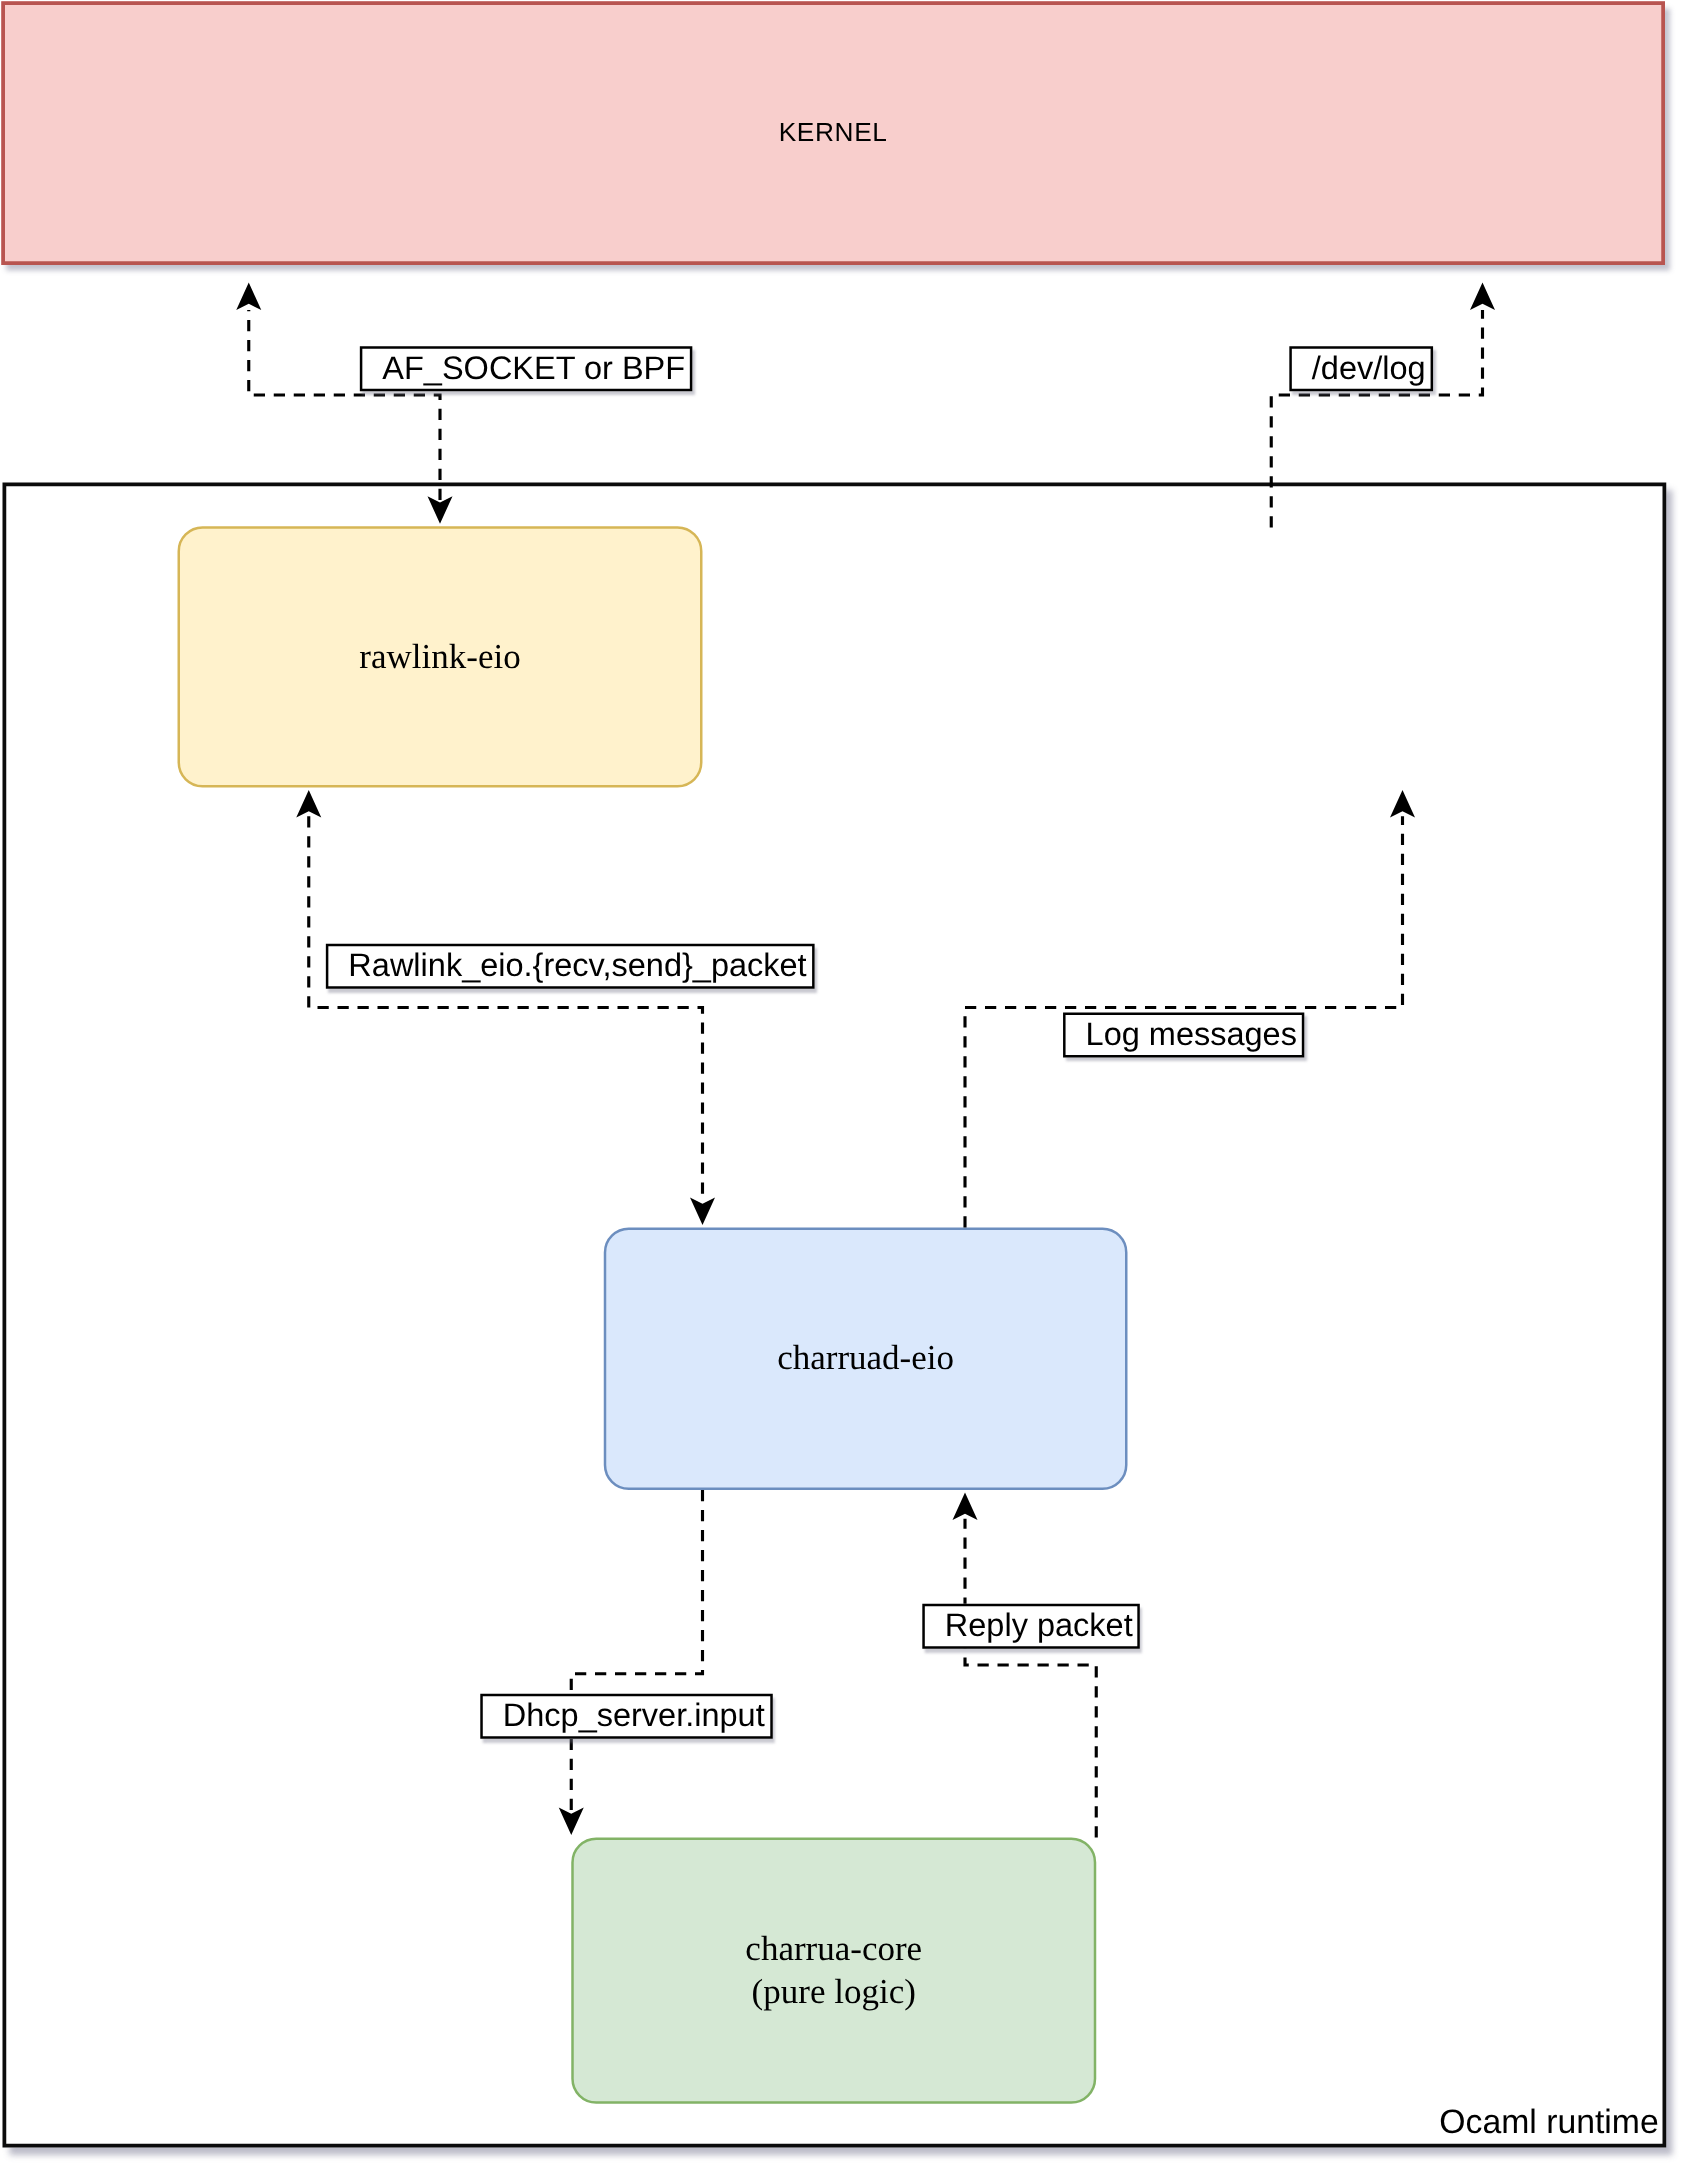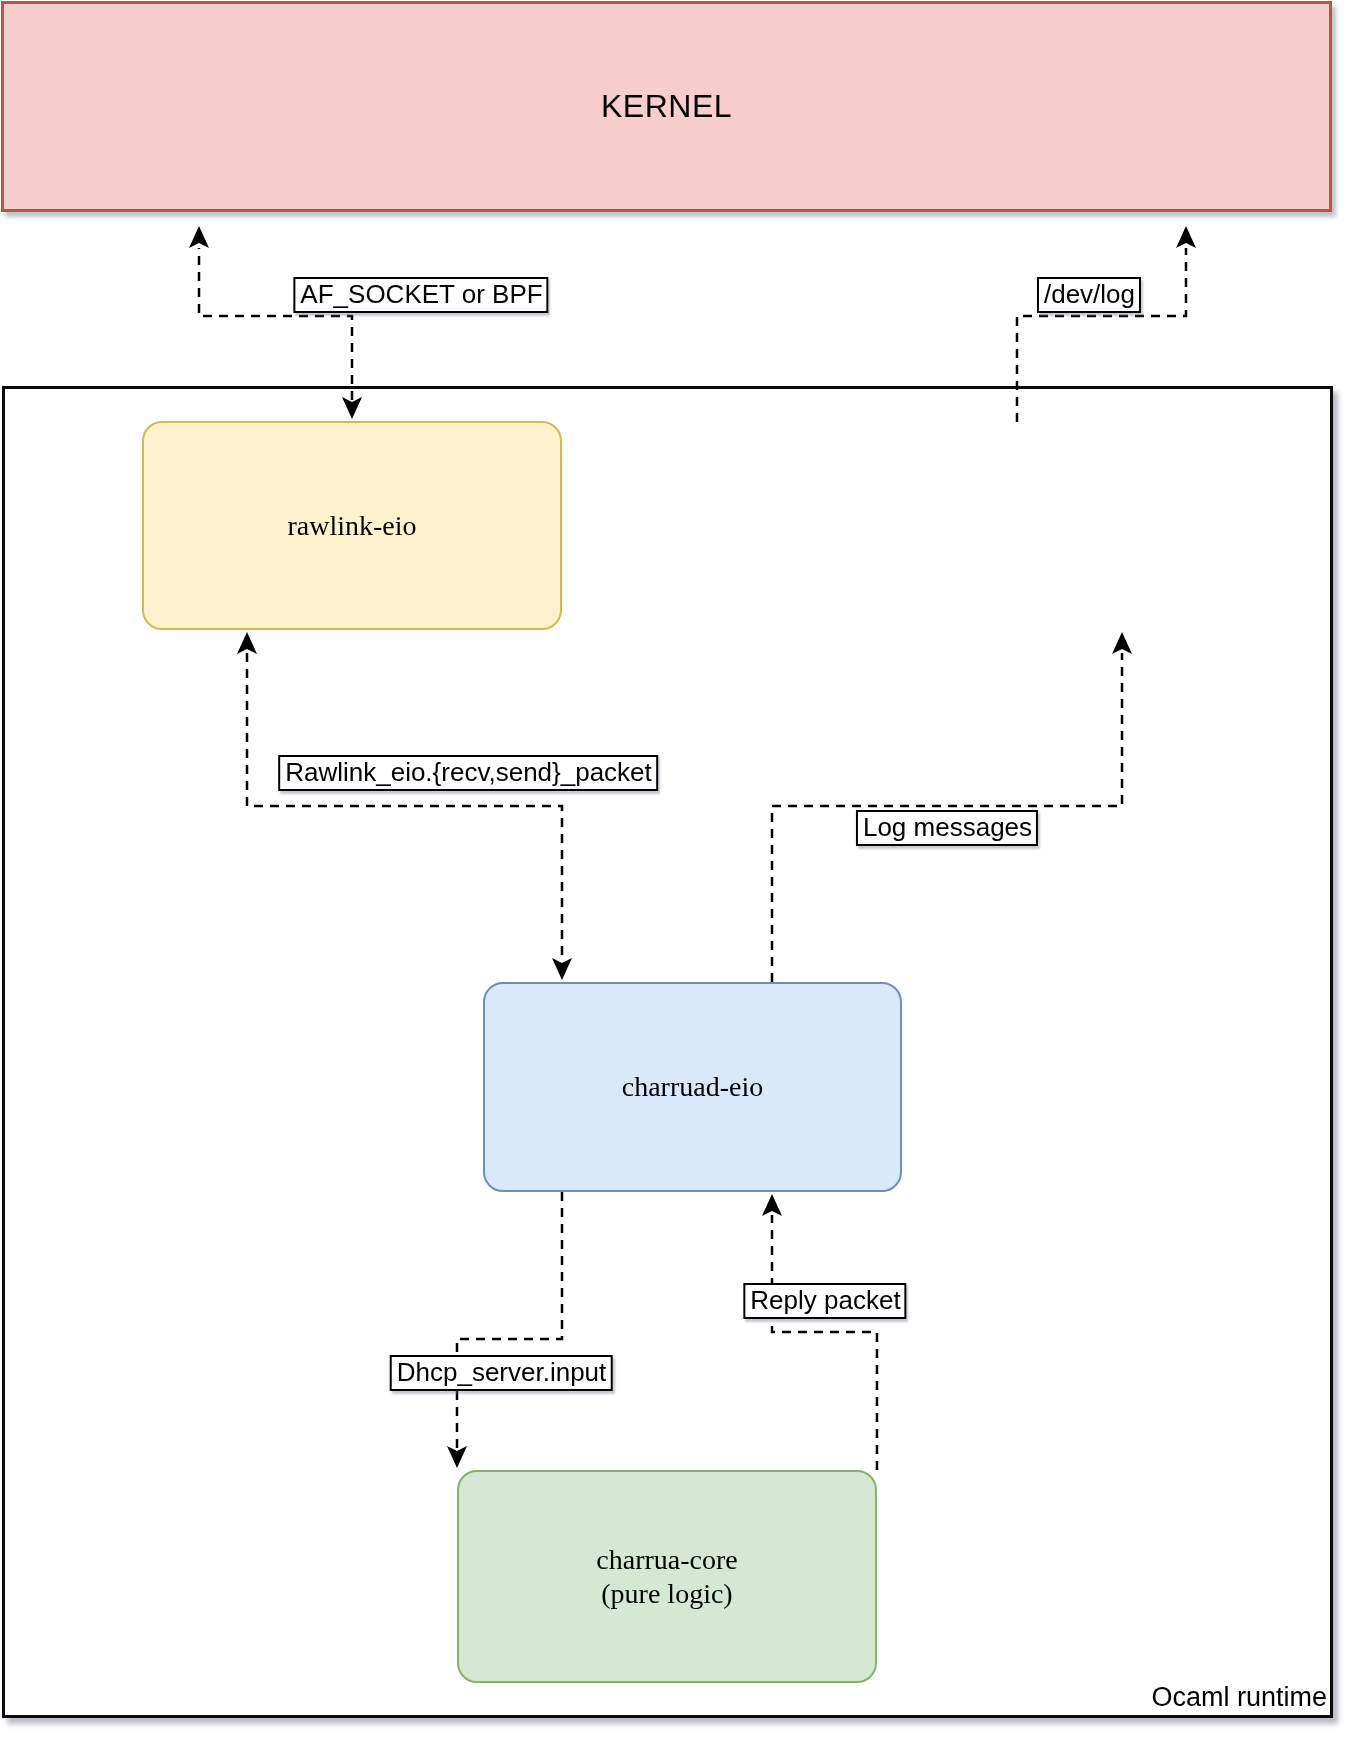--- a/index.html
+++ b/index.html
@@ -38,21 +38,21 @@
     z-index: 0;
   }
   .runtime-label {
     position: absolute;
     right: 3px; bottom: 2px;
     font-size: 27px;
     line-height: 1.2;
     white-space: nowrap;
   }
   .kernel-label {
-    font-size: 32px;
+    font-size: 21px;
     letter-spacing: 0.5px;
   }
 
   
   .node {
     position: absolute;
     border-radius: 20px;
     border: 2px solid;
     display: flex; flex-direction: column;
     align-items: center; justify-content: center;
@@ -100,27 +100,27 @@
 
   
   .edge-label {
     position: absolute;
     transform: translateX(-50%);
     background: #ffffff;
     border: 2px solid #000000;
     box-shadow: 2px 3px 2px rgba(120,120,140,0.40);
     font-size: 26px;
     line-height: 1.1;
-    padding: 1px 4px 2px 5px;
+    padding: 1px 4px 2px 16px;
     white-space: nowrap;
     z-index: 4;
   }
   .lbl-af     { left: 421px;  top: 277px; }
   .lbl-devlog { left: 1089px; top: 277px; }
-  .lbl-rawpkt { left: 456px;  top: 755px; margin-left: 12px; }
+  .lbl-rawpkt { left: 456px;  top: 755px; }
   .lbl-logmsg { left: 947px;  top: 810px; }
   .lbl-reply  { left: 825px;  top: 1283px; }
   .lbl-dhcp   { left: 501px;  top: 1355px; }
 </style>
 </head>
 <body>
 
 <div id="canvas">
 
   <div class="kernel-box">

